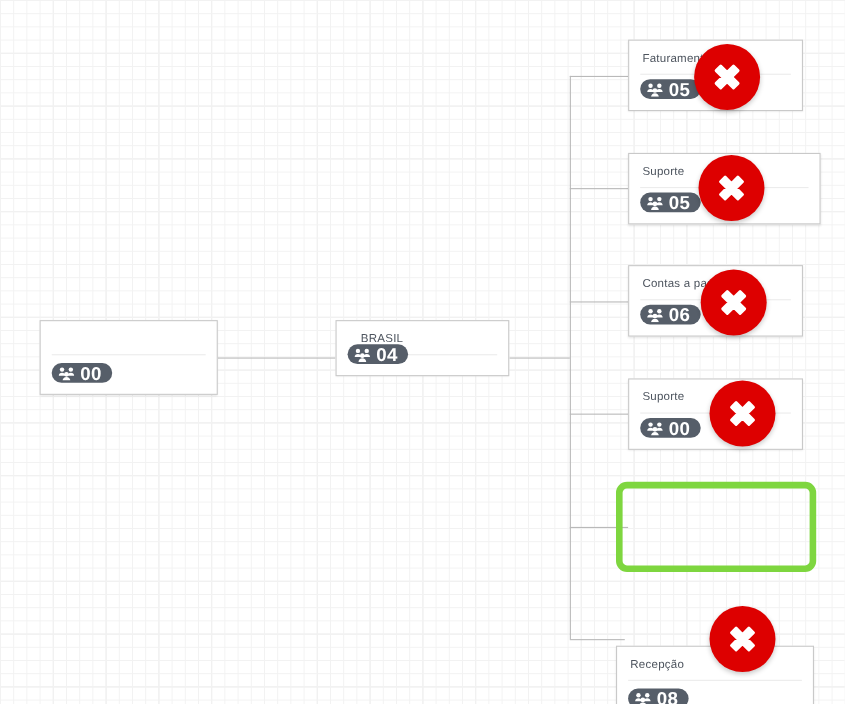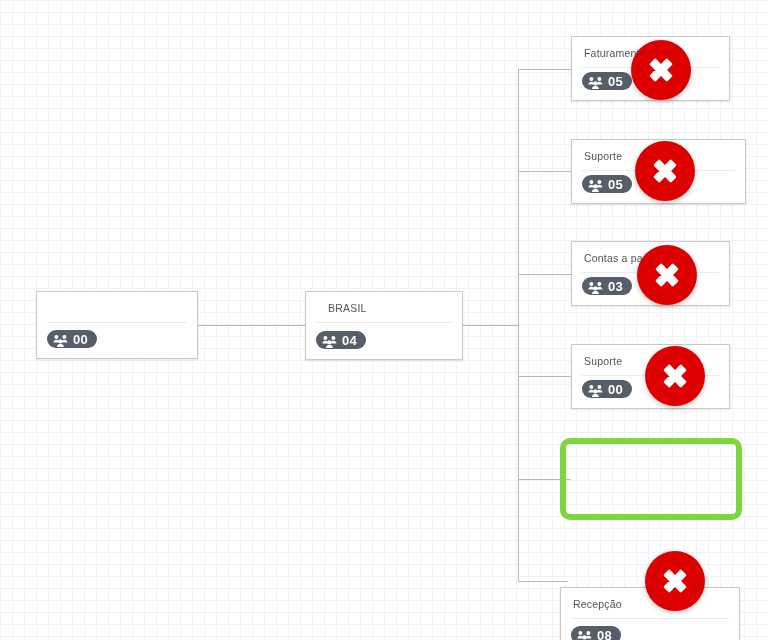--- a/index.html
+++ b/index.html
@@ -62,21 +62,21 @@
     min-width: 50px;
     padding: 0 9px 0 6px;
     border-radius: 9px;
     background: #565e69;
     display: flex;
     align-items: center;
     gap: 5px;
   }
   .badge-icon { display: block; width: 15px; height: 13px; }
   .badge-count {
-    font-size: 13px;
+    font-size: 17px;
     font-weight: bold;
     color: #ffffff;
     line-height: 1;
     letter-spacing: 0.3px;
   }
 
   
   .x-mark {
     position: absolute;
     width: 60px; height: 60px;
@@ -126,21 +126,21 @@
           <circle cx="11.4" cy="3.0" r="2.0" fill="#ffffff"></circle>
           <path d="M8.4 8.6c0-1.7 1.3-2.8 3-2.8s3 1.1 3 2.8z" fill="#ffffff"></path>
           <circle cx="7.4" cy="7.3" r="2.1" fill="#ffffff"></circle>
           <path d="M3.9 13c0-2.0 1.6-3.3 3.5-3.3s3.5 1.3 3.5 3.3z" fill="#ffffff"></path>
         </svg>
       </span>
       <span class="badge-count">00</span>
     </div>
   </div>
 
-  <div class="node root" style="left:305px; top:291px; width:158px; height:69px;">
+  <div class="node root" style="left:305px; top:291px; width:158px; height:51px;">
     <div class="node-title">BRASIL</div>
     <div class="node-divider"></div>
     <div class="badge">
       <span class="badge-icon">
         <svg viewBox="0 0 15 13" width="15" height="13" aria-hidden="true">
           <circle cx="3.4" cy="3.0" r="2.0" fill="#ffffff"></circle>
           <path d="M0.4 8.6c0-1.7 1.3-2.8 3-2.8s3 1.1 3 2.8z" fill="#ffffff"></path>
           <circle cx="11.4" cy="3.0" r="2.0" fill="#ffffff"></circle>
           <path d="M8.4 8.6c0-1.7 1.3-2.8 3-2.8s3 1.1 3 2.8z" fill="#ffffff"></path>
           <circle cx="7.4" cy="7.3" r="2.1" fill="#ffffff"></circle>
@@ -204,21 +204,21 @@
       <span class="badge-icon">
         <svg viewBox="0 0 15 13" width="15" height="13" aria-hidden="true">
           <circle cx="3.4" cy="3.0" r="2.0" fill="#ffffff"></circle>
           <path d="M0.4 8.6c0-1.7 1.3-2.8 3-2.8s3 1.1 3 2.8z" fill="#ffffff"></path>
           <circle cx="11.4" cy="3.0" r="2.0" fill="#ffffff"></circle>
           <path d="M8.4 8.6c0-1.7 1.3-2.8 3-2.8s3 1.1 3 2.8z" fill="#ffffff"></path>
           <circle cx="7.4" cy="7.3" r="2.1" fill="#ffffff"></circle>
           <path d="M3.9 13c0-2.0 1.6-3.3 3.5-3.3s3.5 1.3 3.5 3.3z" fill="#ffffff"></path>
         </svg>
       </span>
-      <span class="badge-count">03</span>
+      <span class="badge-count">06</span>
     </div>
   </div>
   <div class="x-mark" style="left:637px; top:245px;">
     <svg viewBox="0 0 34 34" width="34" height="34" aria-hidden="true">
       <path d="M7 11.2L11.2 7 17 12.8 22.8 7 27 11.2 21.2 17 27 22.8 22.8 27 17 21.2 11.2 27 7 22.8 12.8 17z" fill="#ffffff" stroke="#ffffff" stroke-width="2.6" stroke-linejoin="round"></path>
     </svg>
   </div>
 
   <div class="node" style="left:571px; top:344px; width:159px; height:65px;">
     <div class="node-title">Suporte</div>

